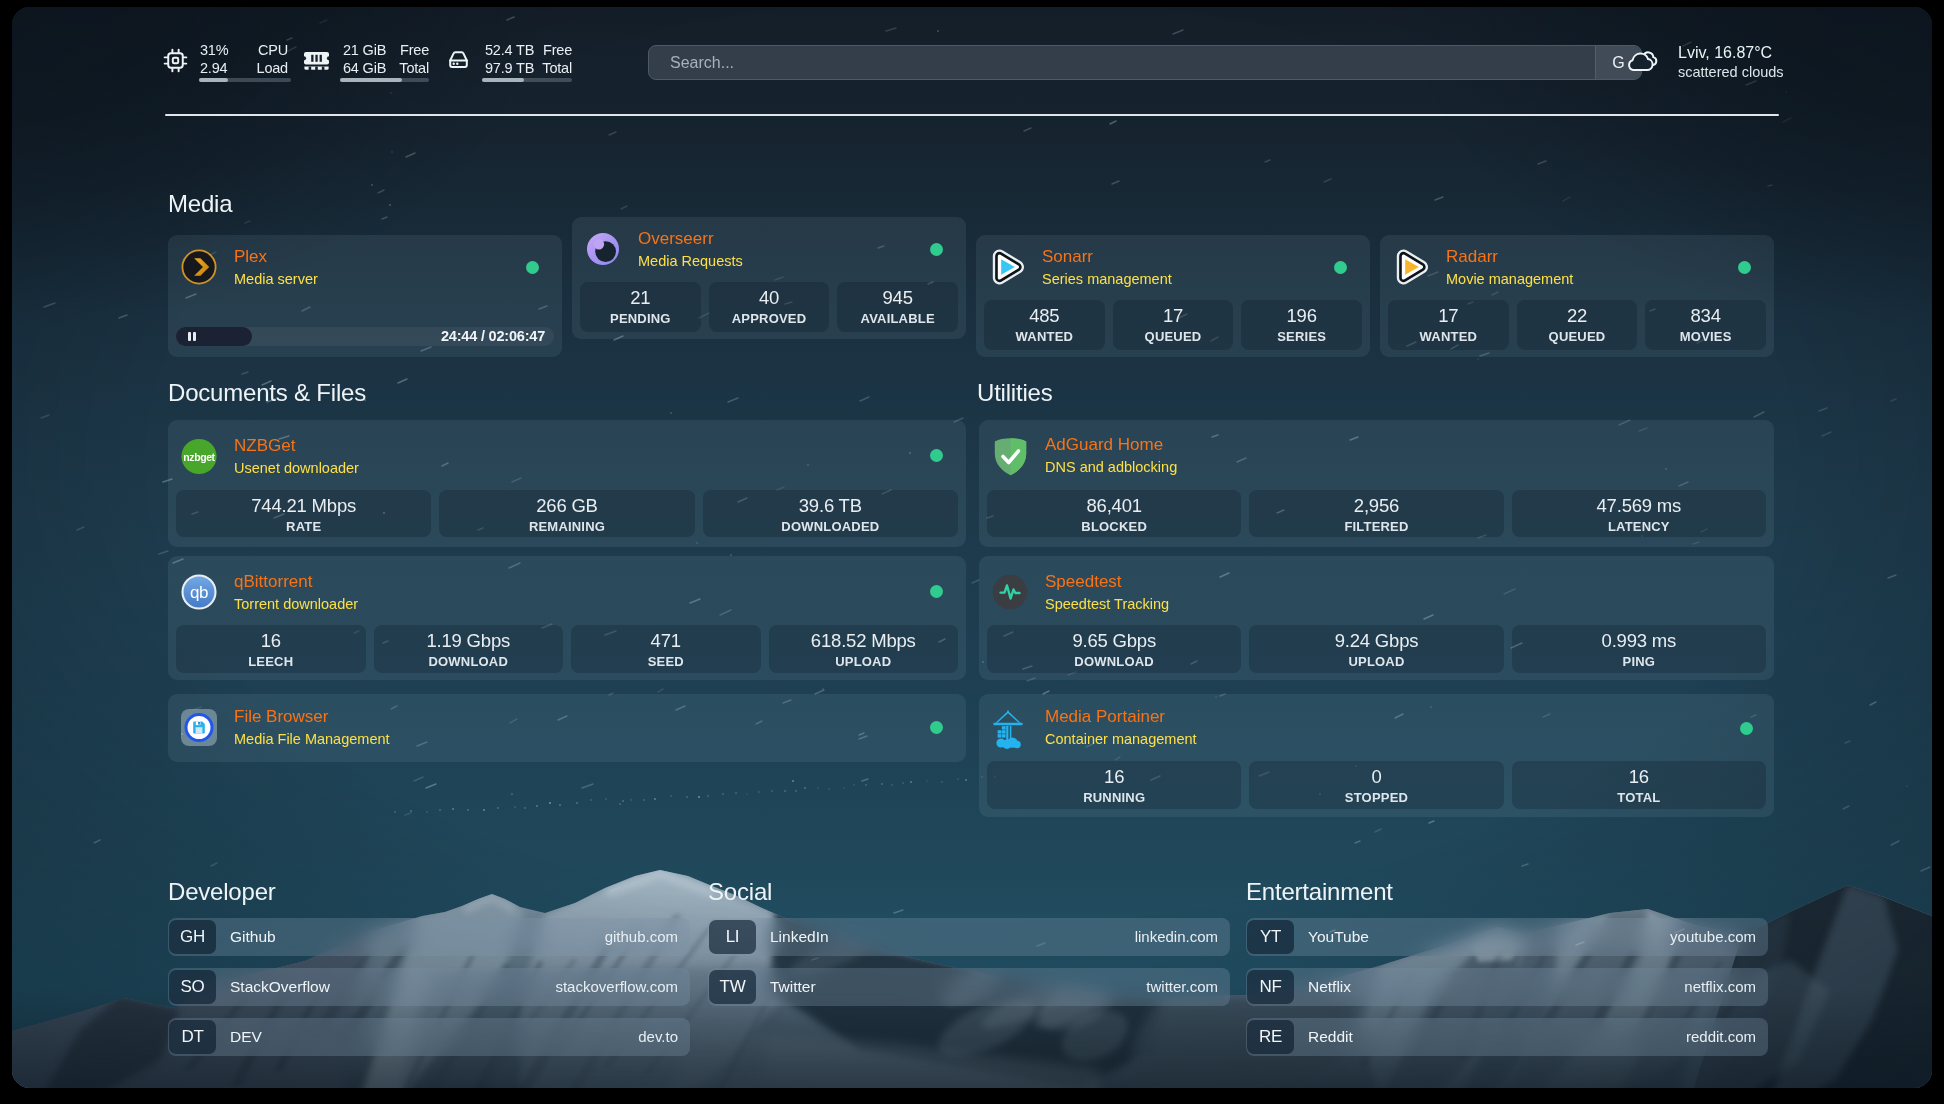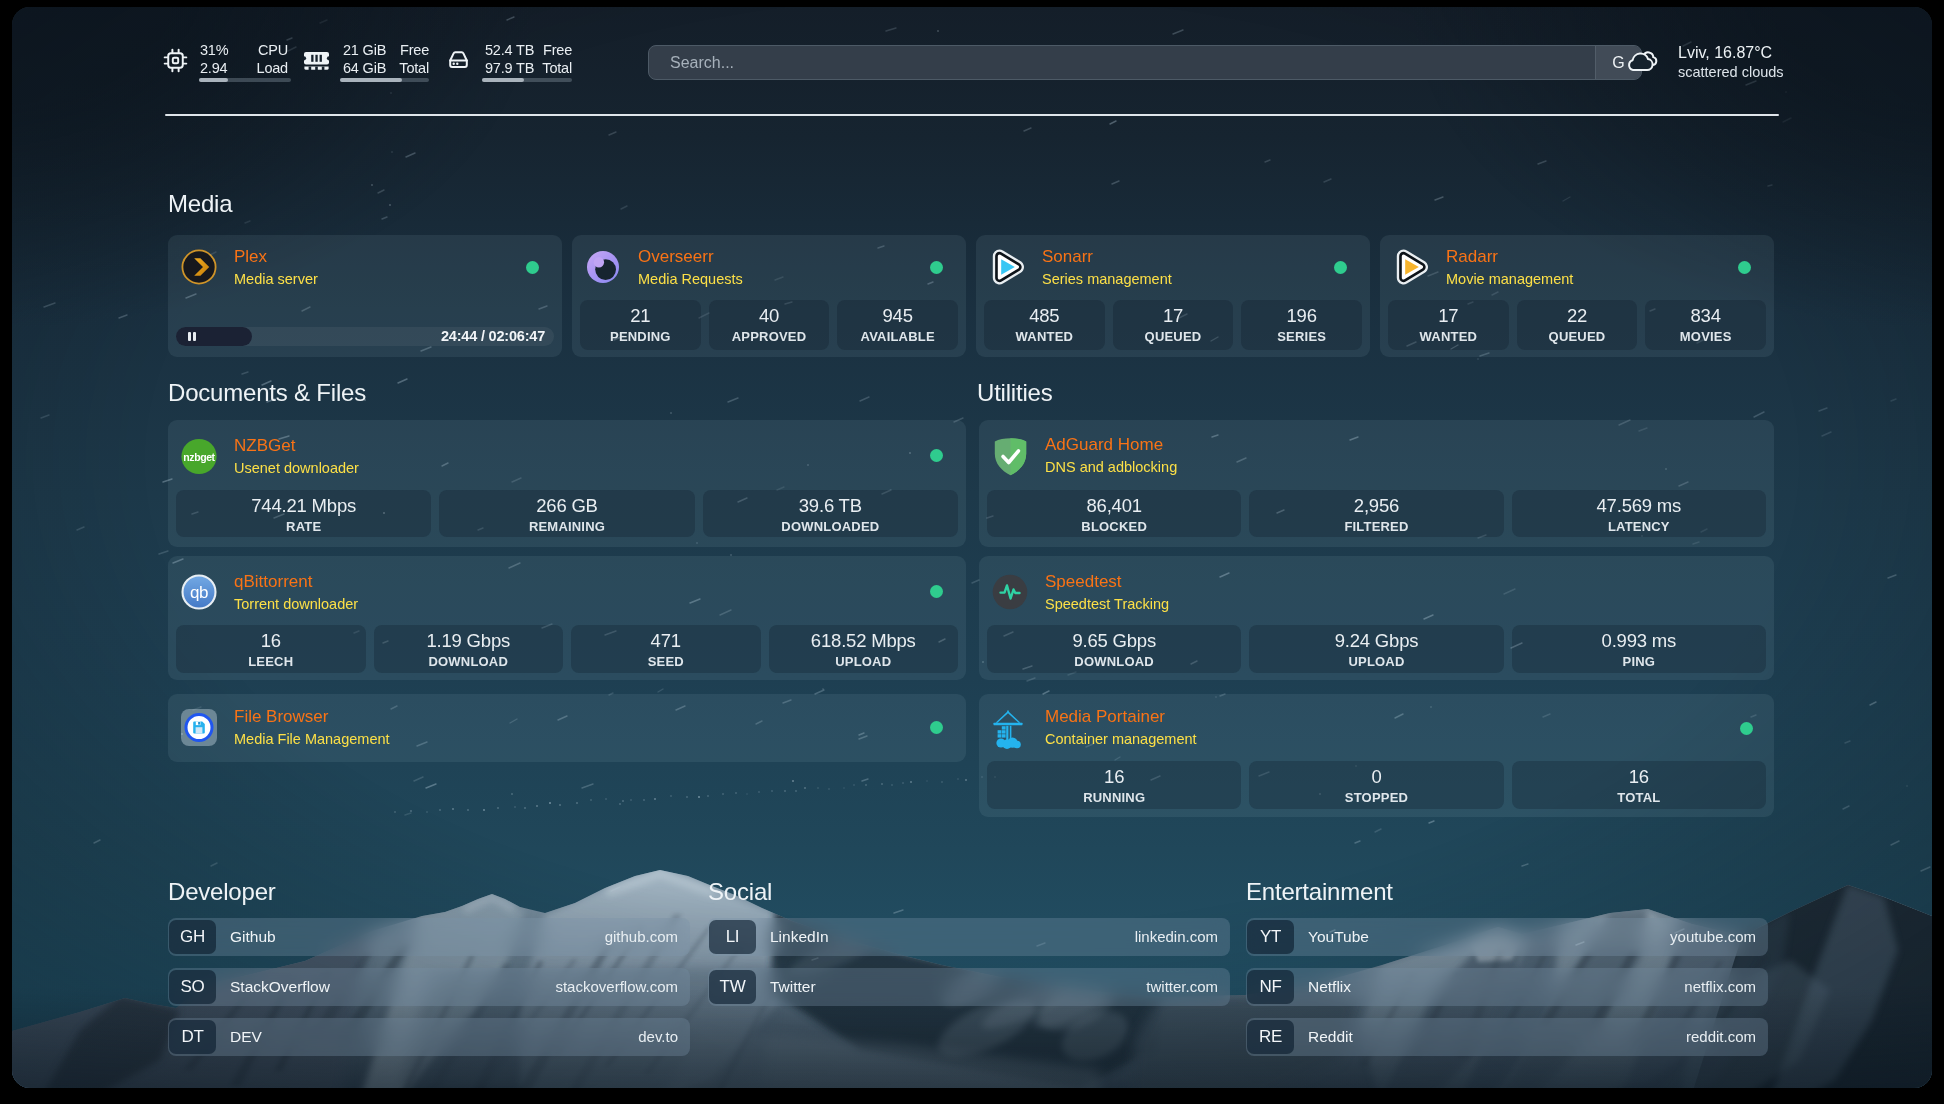--- a/index.html
+++ b/index.html
@@ -491,21 +491,21 @@
         </div>
     <div class="dot" style="right:23px;top:26px;"></div>
     <div class="prog">
           <span class="fill"></span>
       <span style="position:absolute;left:12px;top:5px;width:3px;height:9px;background:#e8edf1;border-radius:1px;"></span>
       <span style="position:absolute;left:17px;top:5px;width:3px;height:9px;background:#e8edf1;border-radius:1px;"></span>
       <span class="time">24:44 / 02:06:47</span>
         </div>
   </div>
 
-  <div class="card" style="left:572px;top:235px;width:394px;height:122px;">
+  <div class="card" style="left:572px;top:217px;width:394px;height:122px;">
     <div class="chead">
           <div class="cicon" id="overseerricon"><svg width="36" height="36" viewBox="0 0 36 36">
       <defs>
                 <linearGradient id="ovsg" x1="0" y1="0" x2="0.9" y2="1">
         <stop offset="0" stop-color="#c9a9f5"></stop>
                   <stop offset="0.5" stop-color="#a995f3"></stop>
                   <stop offset="1" stop-color="#8c8bf2"></stop>
                 </linearGradient>
                 <linearGradient id="botg" x1="0" y1="988" x2="0" y2="1088" gradientUnits="userSpaceOnUse">
   <stop offset="0" stop-color="#0e1923" stop-opacity="0"></stop>

